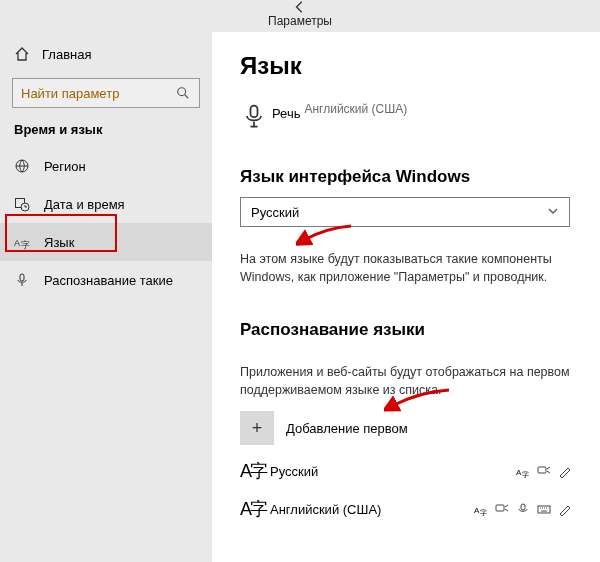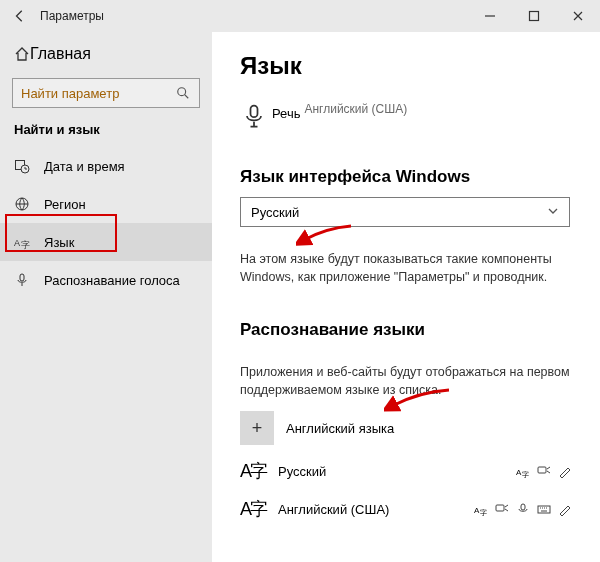--- a/index.html
+++ b/index.html
@@ -11,20 +11,21 @@
     color:#000;
     background:#fff;
     overflow:hidden;
     position:relative;
   }
   .titlebar {
     height:32px;
     display:flex;
     align-items:center;
     background:#e9e9e9;
+    flex-direction:column;
   }
   .titlebar .back {
     width:40px; height:32px;
     display:flex; align-items:center; justify-content:center;
     font-size:14px;
   }
   .titlebar .title { font-size:12px; color:#222; }
   .titlebar .spacer { flex:1; }
   .winbtn {
     width:44px; height:32px;
@@ -37,21 +38,22 @@
   }
   .sidebar {
     width:212px;
     background:#e9e9e9;
     padding:4px 0 0 0;
   }
   .home {
     display:flex; align-items:center;
     height:36px;
     padding:0 14px;
-    font-size:16px;
+    gap:12px;
+    font-size:13px;
   }
   .search {
     margin:6px 12px 14px 12px;
     height:30px;
     border:1px solid #999;
     background:#efefef;
     display:flex; align-items:center;
     padding:0 8px;
     justify-content:space-between;
     font-size:13px;
@@ -123,21 +125,21 @@
     background:#d9d9d9;
     display:flex; align-items:center; justify-content:center;
     font-size:18px; color:#333;
   }
   .langrow {
     display:flex; align-items:center;
     justify-content:space-between;
     margin-top:14px;
     width:332px;
   }
-  .langleft { display:flex; align-items:center; gap:12px; }
+  .langleft { display:flex; align-items:center; gap:4px; }
   .langglyph { font-size:18px; font-family: "Segoe UI", sans-serif; letter-spacing:-2px;}
   .langicons { display:flex; gap:7px; font-size:13px; color:#444; }
   .langicons span { display:inline-flex; }
   .ico { width:16px; height:16px; display:inline-flex; align-items:center; justify-content:center; }
   .sico { width:14px; height:14px; }
 
   
   .arrow {
     position:absolute;
     pointer-events:none;
@@ -183,58 +185,58 @@
     </div>
     <div class="search">
       <span>Найти параметр</span>
       <span class="ico">
         <svg viewBox="0 0 16 16" width="14" height="14">
             <circle cx="6.5" cy="6.5" r="4.5" stroke="#555" stroke-width="1.3" fill="none"></circle>
             <path d="M10 10 L14 14" stroke="#555" stroke-width="1.3"></path>
           </svg>
       </span>
     </div>
-    <div class="cat">Найти и язык</div>
-
+    <div class="cat">Время и язык</div>
+
+    <div class="navitem">
+      <span class="ico">
+        <svg viewBox="0 0 16 16" width="16" height="16">
+            <circle cx="8" cy="8" r="6" stroke="#333" fill="none"></circle>
+            <path d="M2 8 H14 M8 2 C5 5 5 11 8 14 M8 2 C11 5 11 11 8 14" stroke="#333" fill="none"></path>
+          </svg>
+      </span>
+      <span>Регион</span>
+    </div>
     <div class="navitem">
       <span class="ico">
         <svg viewBox="0 0 16 16" width="16" height="16">
             <rect x="1.5" y="2.5" width="9" height="9" stroke="#333" fill="none"></rect>
             <circle cx="11" cy="11" r="4" stroke="#333" fill="#e9e9e9"></circle>
             <path d="M11 9 V11 H13" stroke="#333" fill="none"></path>
           </svg>
       </span>
       <span>Дата и время</span>
     </div>
-    <div class="navitem">
-      <span class="ico">
-        <svg viewBox="0 0 16 16" width="16" height="16">
-            <circle cx="8" cy="8" r="6" stroke="#333" fill="none"></circle>
-            <path d="M2 8 H14 M8 2 C5 5 5 11 8 14 M8 2 C11 5 11 11 8 14" stroke="#333" fill="none"></path>
-          </svg>
-      </span>
-      <span>Регион</span>
-    </div>
     <div class="navitem selected">
       <span class="ico">
         <svg viewBox="0 0 16 16" width="16" height="16">
             <text x="0" y="12" font-size="9" fill="#333">A</text>
             <text x="7" y="14" font-size="9" fill="#333">字</text>
           </svg>
       </span>
       <span>Язык</span>
     </div>
     <div class="navitem">
       <span class="ico">
         <svg viewBox="0 0 16 16" width="16" height="16">
             <rect x="6" y="2" width="4" height="7" rx="2" stroke="#333" fill="none"></rect>
             <path d="M4 8 C4 11 12 11 12 8 M8 11 V14" stroke="#333" fill="none"></path>
           </svg>
       </span>
-      <span>Распознавание голоса</span>
+      <span>Распознавание такие</span>
     </div>
   </div>
 
   <div class="main">
     <h1>Язык</h1>
 
     <div class="speech">
       <span>
         <svg class="speech-icon" viewBox="0 0 24 24">
             <rect x="9" y="3" width="6" height="10" rx="3" stroke="#333" stroke-width="1.5" fill="none"></rect>
@@ -254,21 +256,21 @@
           </svg>
       </span>
     </div>
     <div class="desc">На этом языке будут показываться такие компоненты Windows, как приложение "Параметры" и проводник.</div>
 
     <h2>Распознавание языки</h2>
     <div class="desc">Приложения и веб-сайты будут отображаться на первом поддерживаемом языке из списка.</div>
 
     <div class="addlang">
       <div class="plusbox">+</div>
-      <span>Английский языка</span>
+      <span>Добавление первом</span>
     </div>
 
     <div class="langrow">
       <div class="langleft">
         <span class="langglyph">A字</span>
         <span>Русский</span>
       </div>
       <div class="langicons">
         <span>
             <svg class="sico" viewBox="0 0 14 14">

